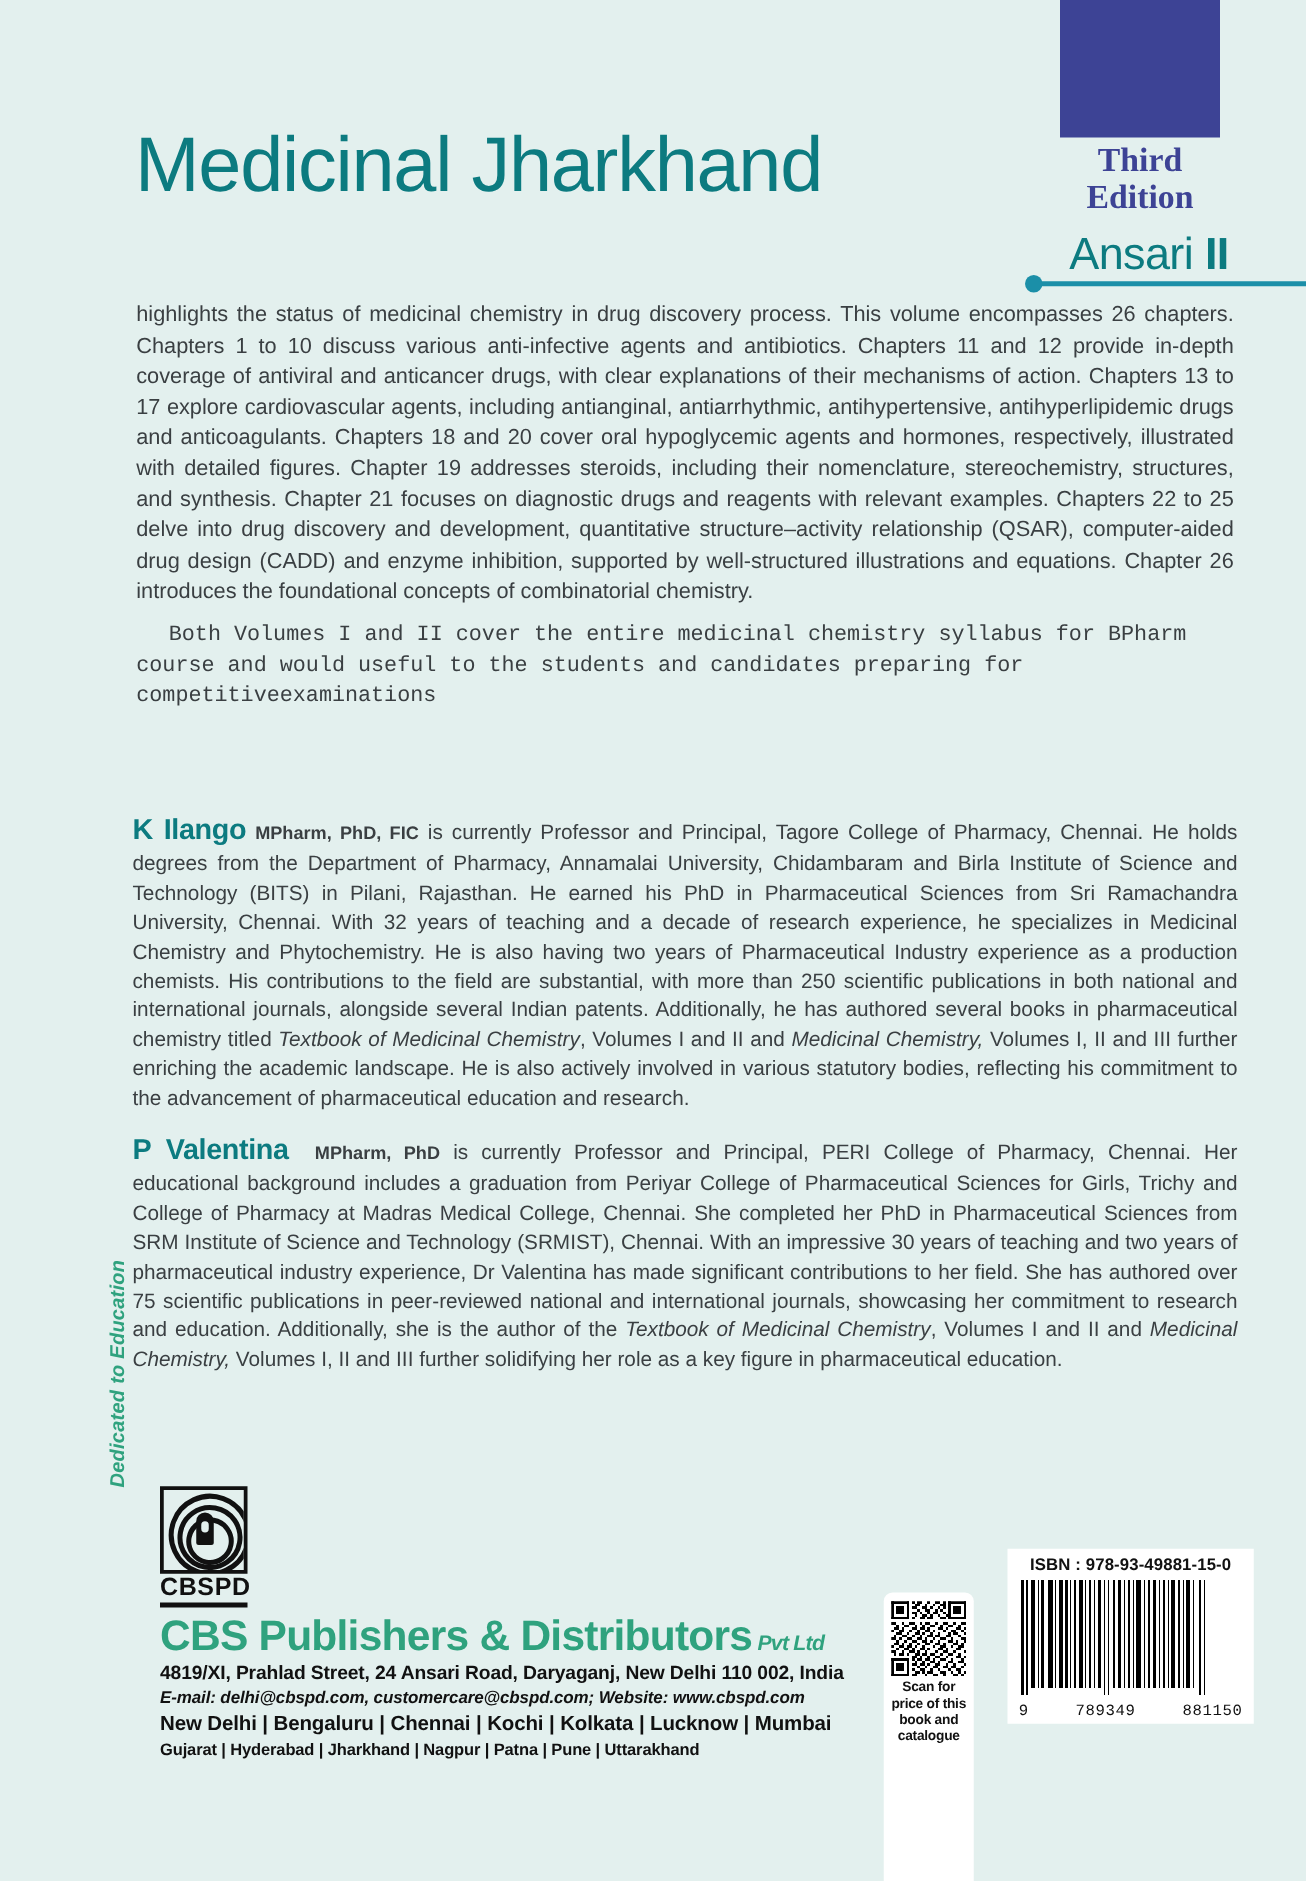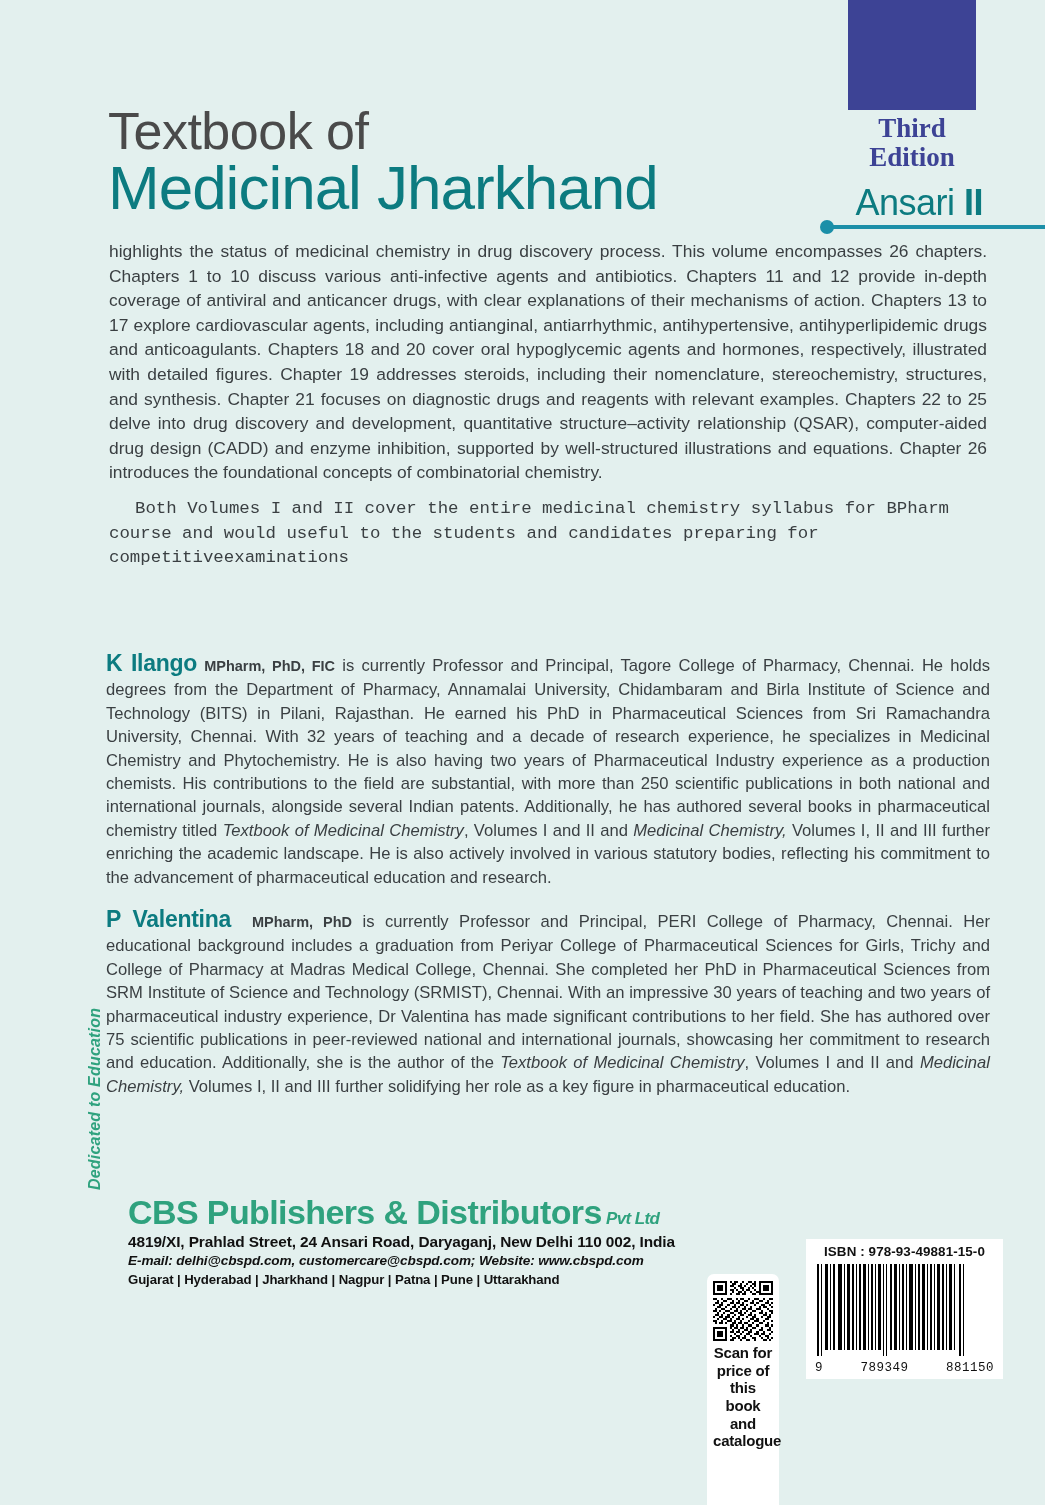--- a/index.html
+++ b/index.html
@@ -255,21 +255,21 @@
     width: 72px;
     height: 231px;
     background: #fff;
     border-radius: 7px 7px 0 0;
     box-sizing: border-box;
     padding: 7px 6px 0 6px;
     text-align: center;
   }
   .qr-img { width: 60px; height: 60px; display: block; }
   .qr-cap {
-    font-size: 15px;
+    font-size: 11px;
     font-weight: bold;
     color: #111;
     line-height: 1.18;
     margin-top: 3px;
     letter-spacing: -0.2px;
   }
   
   .barcode-box {
     position: absolute;
     left: 806px;
@@ -301,21 +301,20 @@
   }
 </style>
 </head>
 <body>
 
 <div class="cover">
 
   <div class="blue-block"></div>
 
   <div class="title-wrap">
-    <div class="title-line1">Textbook of</div>
     <div class="title-line2">Medicinal Jharkhand</div>
   </div>
 
   <div class="edition">
     <div>Third</div>
     <div>Edition</div>
   </div>
 
   <div class="volume"><span>Ansari </span><span class="vol-num">II</span></div>
 
@@ -333,24 +332,35 @@
     <span class="bio-name">K Ilango</span><span>&nbsp;</span><span class="deg">MPharm, PhD, FIC</span><span> is currently Professor and Principal, Tagore College of Pharmacy, Chennai. He holds degrees from the Department of Pharmacy, Annamalai University, Chidambaram and Birla Institute of Science and Technology (BITS) in Pilani, Rajasthan. He earned his PhD in Pharmaceutical Sciences from Sri Ramachandra University, Chennai. With 32 years of teaching and a decade of research experience, he specializes in Medicinal Chemistry and Phytochemistry. He is also having two years of Pharmaceutical Industry experience as a production chemists. His contributions to the field are substantial, with more than 250 scientific publications in both national and international journals, alongside several Indian patents. Additionally, he has authored several books in pharmaceutical chemistry titled </span><i>Textbook of Medicinal Chemistry</i><span>, Volumes I and II and </span><i>Medicinal Chemistry,</i><span> Volumes I, II and III further enriching the academic landscape. He is also actively involved in various statutory bodies, reflecting his commitment to the advancement of pharmaceutical education and research.</span>
   </div>
 
   <div class="bio bio-valentina">
     <span class="bio-name">P Valentina</span><span>&nbsp;&nbsp;</span><span class="deg">MPharm, PhD</span><span> is currently Professor and Principal, PERI College of Pharmacy, Chennai. Her educational background includes a graduation from Periyar College of Pharmaceutical Sciences for Girls, Trichy and College of Pharmacy at Madras Medical College, Chennai. She completed her PhD in Pharmaceutical Sciences from SRM Institute of Science and Technology (SRMIST), Chennai. With an impressive 30 years of teaching and two years of pharmaceutical industry experience, Dr Valentina has made significant contributions to her field. She has authored over 75 scientific publications in peer-reviewed national and international journals, showcasing her commitment to research and education. Additionally, she is the author of the </span><i>Textbook of Medicinal Chemistry</i><span>, Volumes I and II and </span><i>Medicinal Chemistry,</i><span> Volumes I, II and III further solidifying her role as a key figure in pharmaceutical education.</span>
   </div>
 
   <div class="dedicated">Dedicated to Education</div>
 
   <div class="pub">
+    <div class="logo">
+      <div class="logo-mark">
+        <span class="arc arc1"></span>
+        <span class="arc arc2"></span>
+        <span class="arc arc3"></span>
+        <span class="logo-lamp"></span>
+      </div>
+      <div class="logo-word">CBSPD</div>
+      <div class="logo-underline"></div>
+    </div>
 
     <div class="pub-name"><span>CBS Publishers &amp; Distributors</span><span class="small"> Pvt Ltd</span></div>
     <div class="pub-addr">4819/XI, Prahlad Street, 24 Ansari Road, Daryaganj, New Delhi 110 002, India</div>
     <div class="pub-email">E-mail: delhi@cbspd.com, customercare@cbspd.com; Website: www.cbspd.com</div>
+    <div class="pub-cities1">New Delhi  |  Bengaluru  |  Chennai  |  Kochi  |  Kolkata  |  Lucknow  |  Mumbai</div>
     <div class="pub-cities2">Gujarat | Hyderabad | Jharkhand | Nagpur | Patna | Pune | Uttarakhand</div>
   </div>
 
   <div class="qr-strip">
     <svg class="qr-img" viewBox="0 0 29 29" shape-rendering="crispEdges">
       <rect width="29" height="29" fill="#fff"></rect>
       <g fill="#000">
         <rect x="0" y="0" width="7" height="1"></rect>
           <rect x="0" y="6" width="7" height="1"></rect>
         <rect x="0" y="0" width="1" height="7"></rect>

